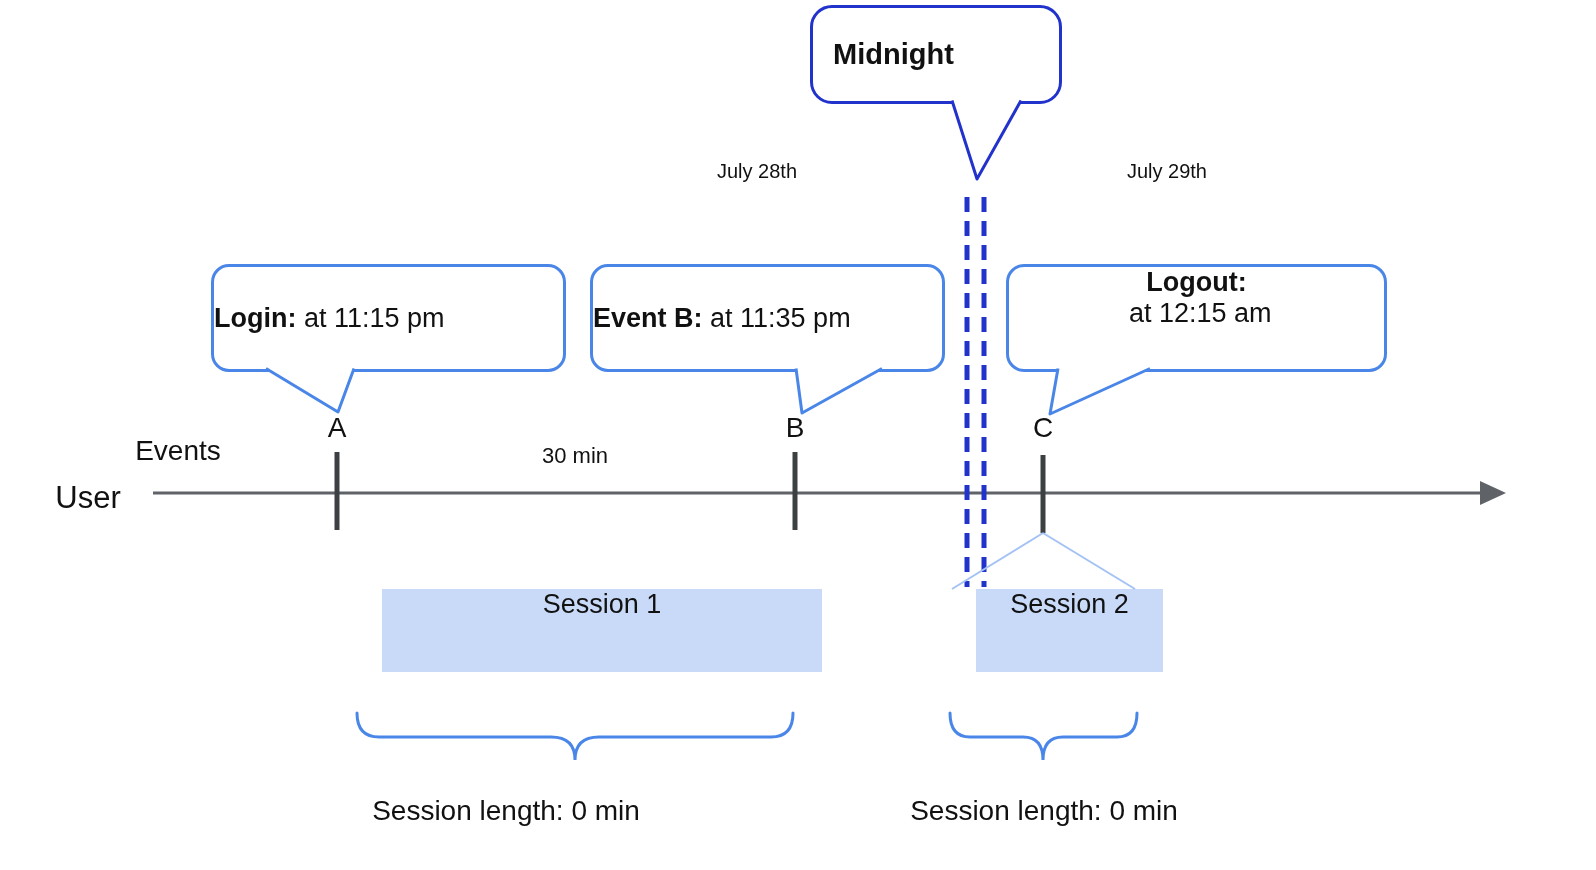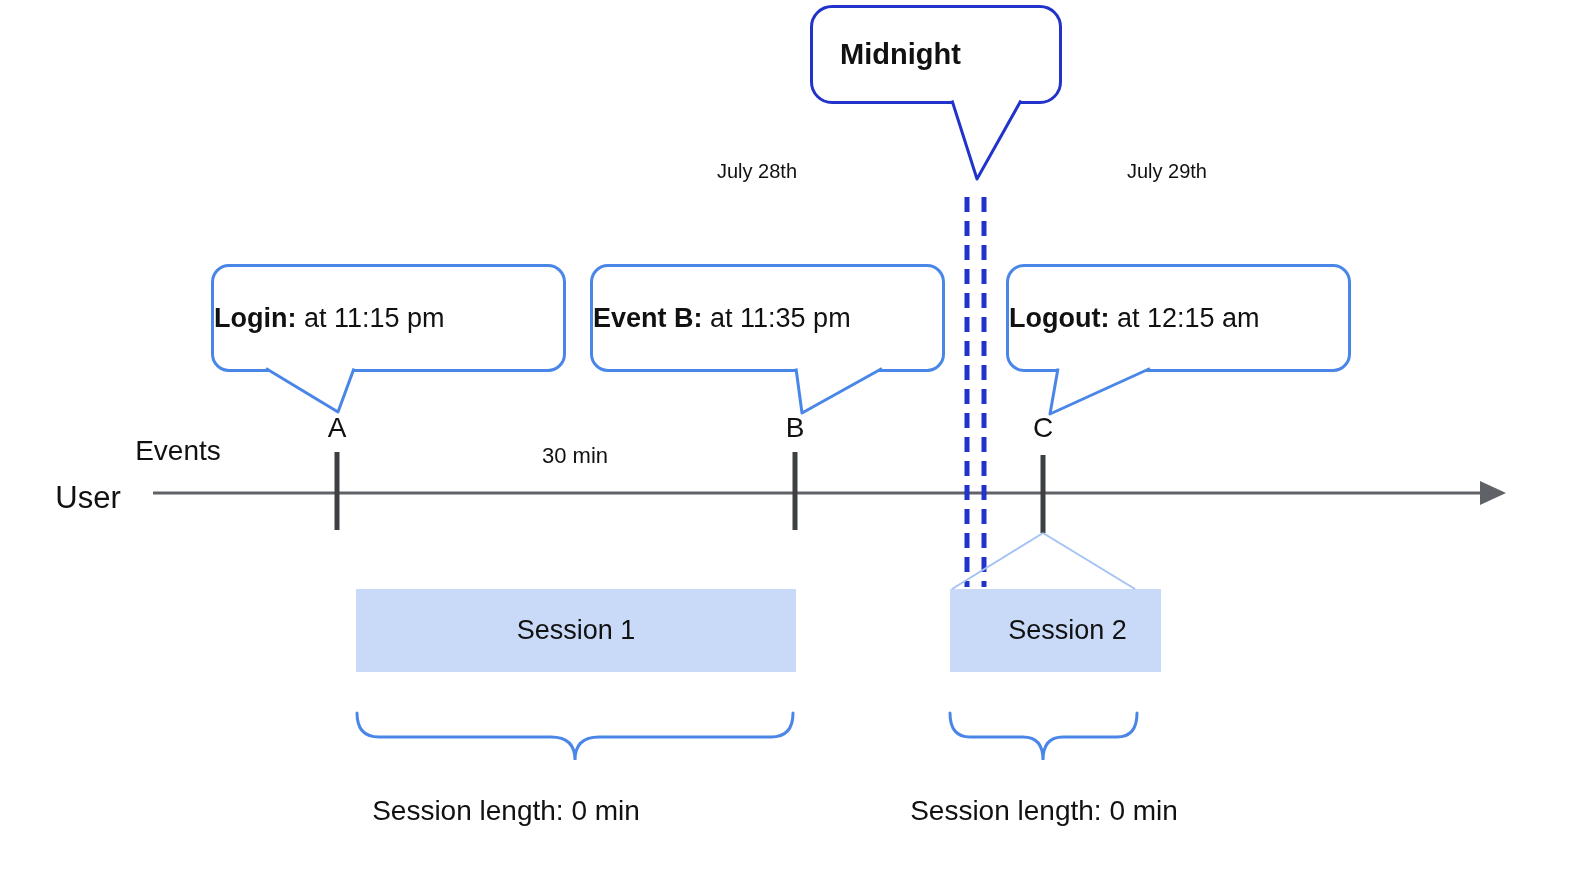--- a/index.html
+++ b/index.html
@@ -29,42 +29,42 @@
     z-index: 2;
     box-sizing: border-box;
     white-space: pre;
   }
   .bubble .b { font-weight: 700; }
   .bubble.midnight {
     left: 810px; top: 5px; width: 252px; height: 99px;
     border-color: var(--midnight-border, #2233cc);
     border-radius: 22px;
     justify-content: flex-start;
-    padding-left: 27px;
+    padding-left: 20px;
     font-weight: 700;
     font-size: 29px;
   }
   .bubble.login  { left: 211px;  top: 264px; width: 355px; height: 108px; }
   .bubble.eventb { left: 590px;  top: 264px; width: 355px; height: 108px; }
-  .bubble.logout { left: 1006px; top: 264px; width: 345px; height: 108px; }
+  .bubble.logout { left: 1006px; top: 264px; width: 381px; height: 108px; flex-direction: column; }
 
   
   .session-bar {
     position: absolute;
     top: 589px;
     height: 83px;
     background: var(--session-fill, #c9daf8);
     display: flex;
-    align-items: center;
     justify-content: center;
     font-size: 27px;
     z-index: 1;
+    margin-left: 26px;
   }
   .session-bar.s1 { left: 356px; width: 440px; }
-  .session-bar.s2 { left: 950px; width: 187px; padding-left: 24px; }
+  .session-bar.s2 { left: 950px; width: 187px; }
 
   
   svg.overlay {
     position: absolute;
     left: 0; top: 0;
     z-index: 3;
     pointer-events: none;
   }
   .axis-line { stroke: var(--axis-line, #5f6368); stroke-width: 3; }
   .arrowhead { fill: var(--axis-line, #5f6368); }

